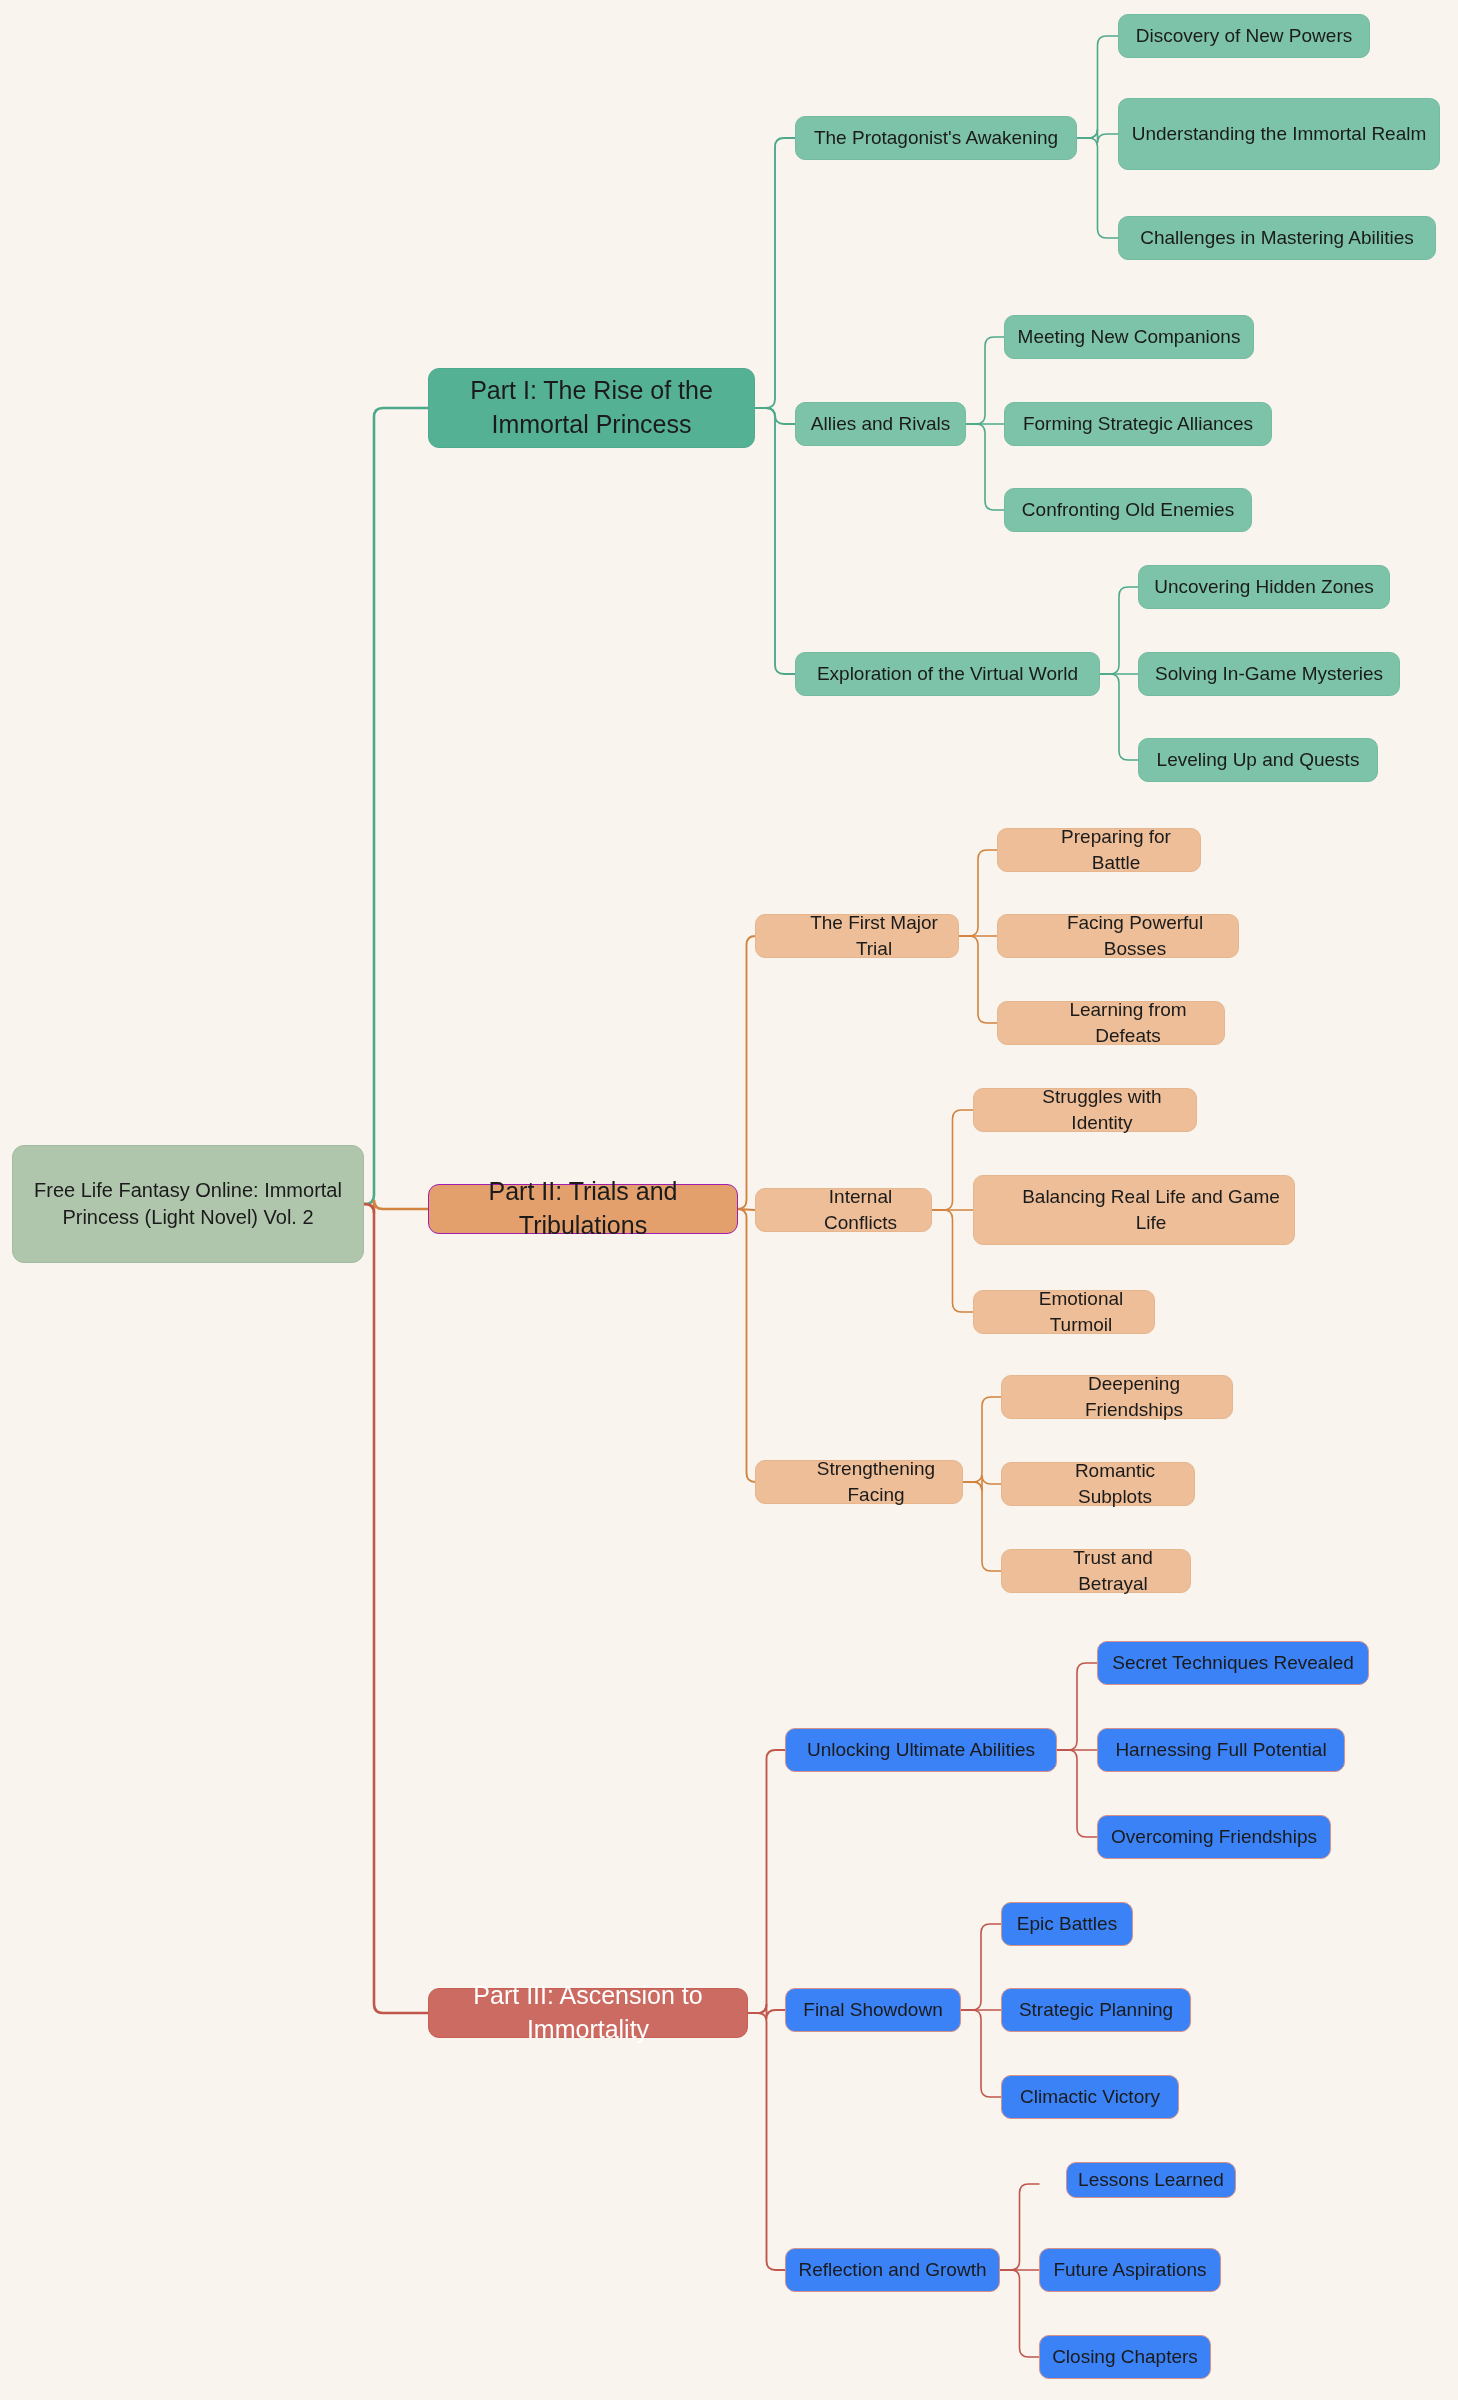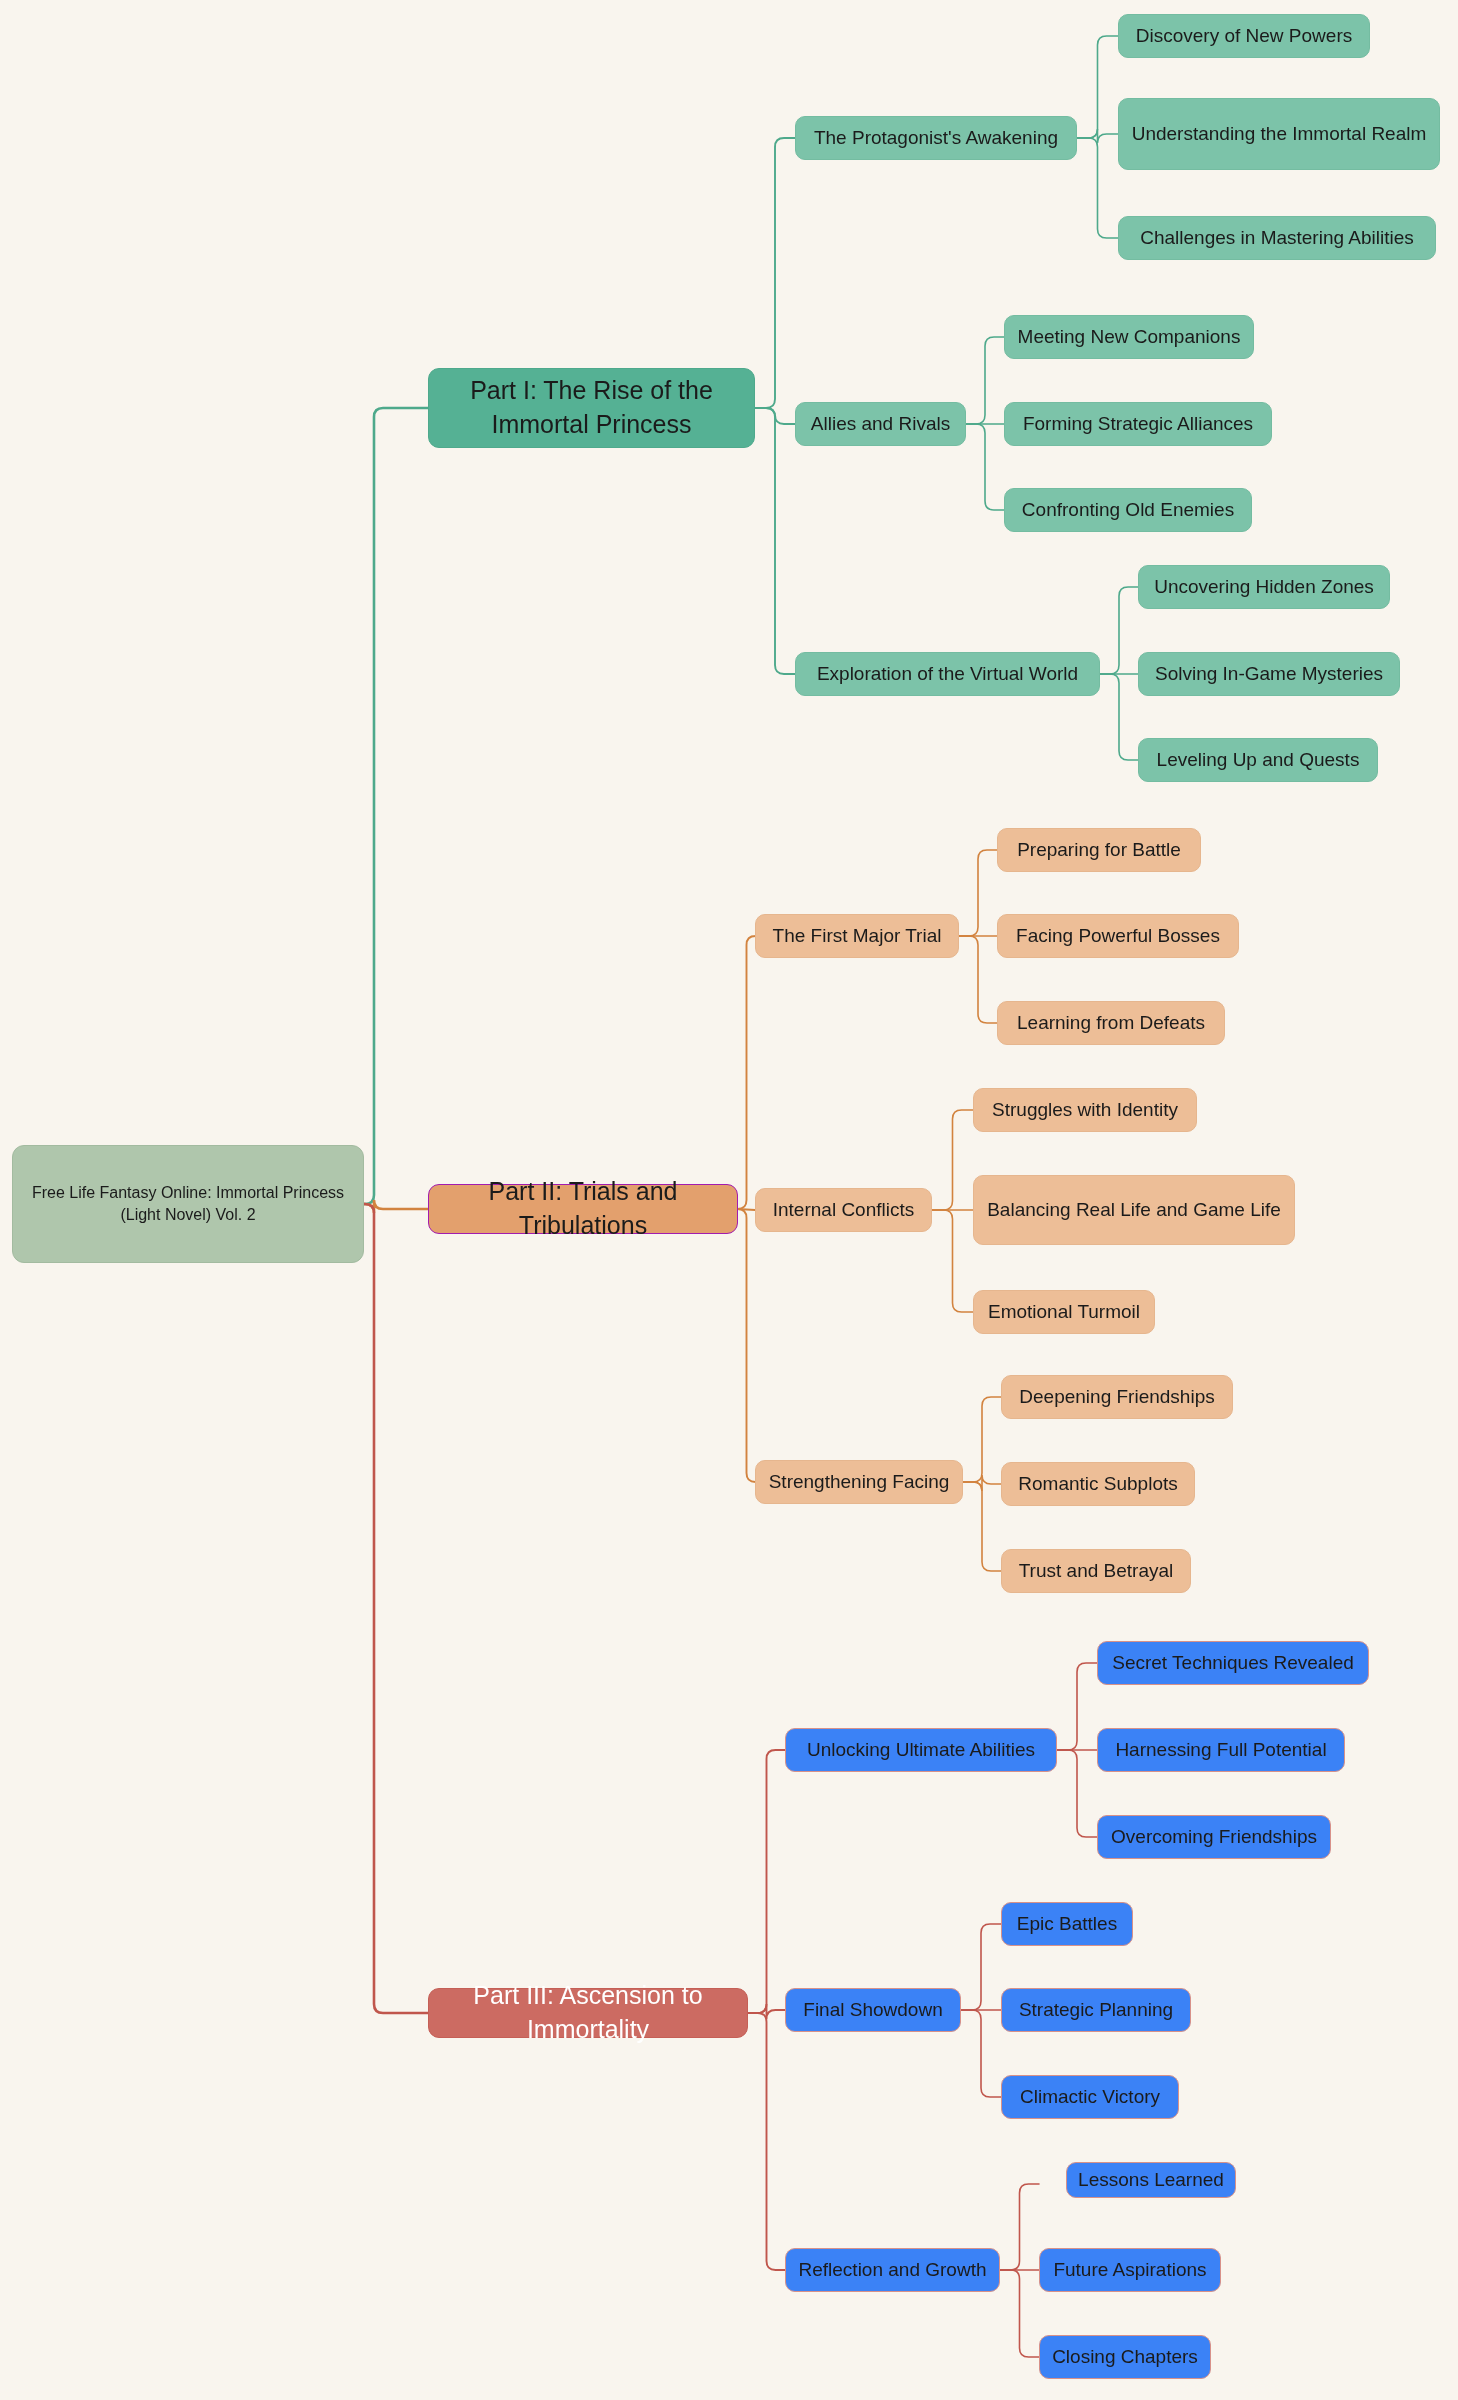--- a/index.html
+++ b/index.html
@@ -19,29 +19,29 @@
     border-radius:10px;
     padding:4px 10px;
     line-height:1.35;
     color:#1B1B1B;
     border:1px solid rgba(0,0,0,0.06);
   }
   .root{
     background:#AFC6AC;
     border:1px solid #A3BBA0;
     border-radius:12px;
-    font-size:16px;
+    font-size:20px;
   }
   .lvl1{font-size:25px;border-radius:11px;}
   .lvl1.green{background:#55B194;border:1px solid #4FA98C;}
   .lvl1.orange{background:#E3A06D;border:1px solid #a21caf;}
   .lvl1.red{background:#CC6B62;border:1px solid #C55F56;color:#FFFFFF;}
   .lvl2,.lvl3{font-size:19px;border-radius:10px;}
   .lvl2.green,.lvl3.green{background:#7CC3A9;border:1px solid #74BCA1;}
-  .lvl2.orange,.lvl3.orange{background:#EDBE97;border:1px solid #E6B68E;}
+  .lvl2.orange,.lvl3.orange{background:#EDBE97;border:1px solid #E6B68E;padding-left:44px;}
   .lvl2.red,.lvl3.red{background:#3b82f6;border:1px solid #D89189;}
 </style>
 </head>
 <body style="background: rgb(249, 245, 238);">
 
 <div id="mindmap">
   <svg id="edges">
       <path d="M364 1204 L365 1204 Q374 1204 374 1195 L374 417 Q374 408 383 408 L428 408" fill="none" stroke="#4EA98B" stroke-width="2.6" stroke-linecap="round"></path>
       <path d="M755 408 L766 408 Q775 408 775 399 L775 147 Q775 138 784 138 L795 138" fill="none" stroke="#4EA98B" stroke-width="1.9" stroke-linecap="round"></path>
       <path d="M1077 138 L1088.5 138 Q1097.5 138 1097.5 129 L1097.5 45 Q1097.5 36 1106.5 36 L1118 36" fill="none" stroke="#4EA98B" stroke-width="1.6" stroke-linecap="round"></path>

